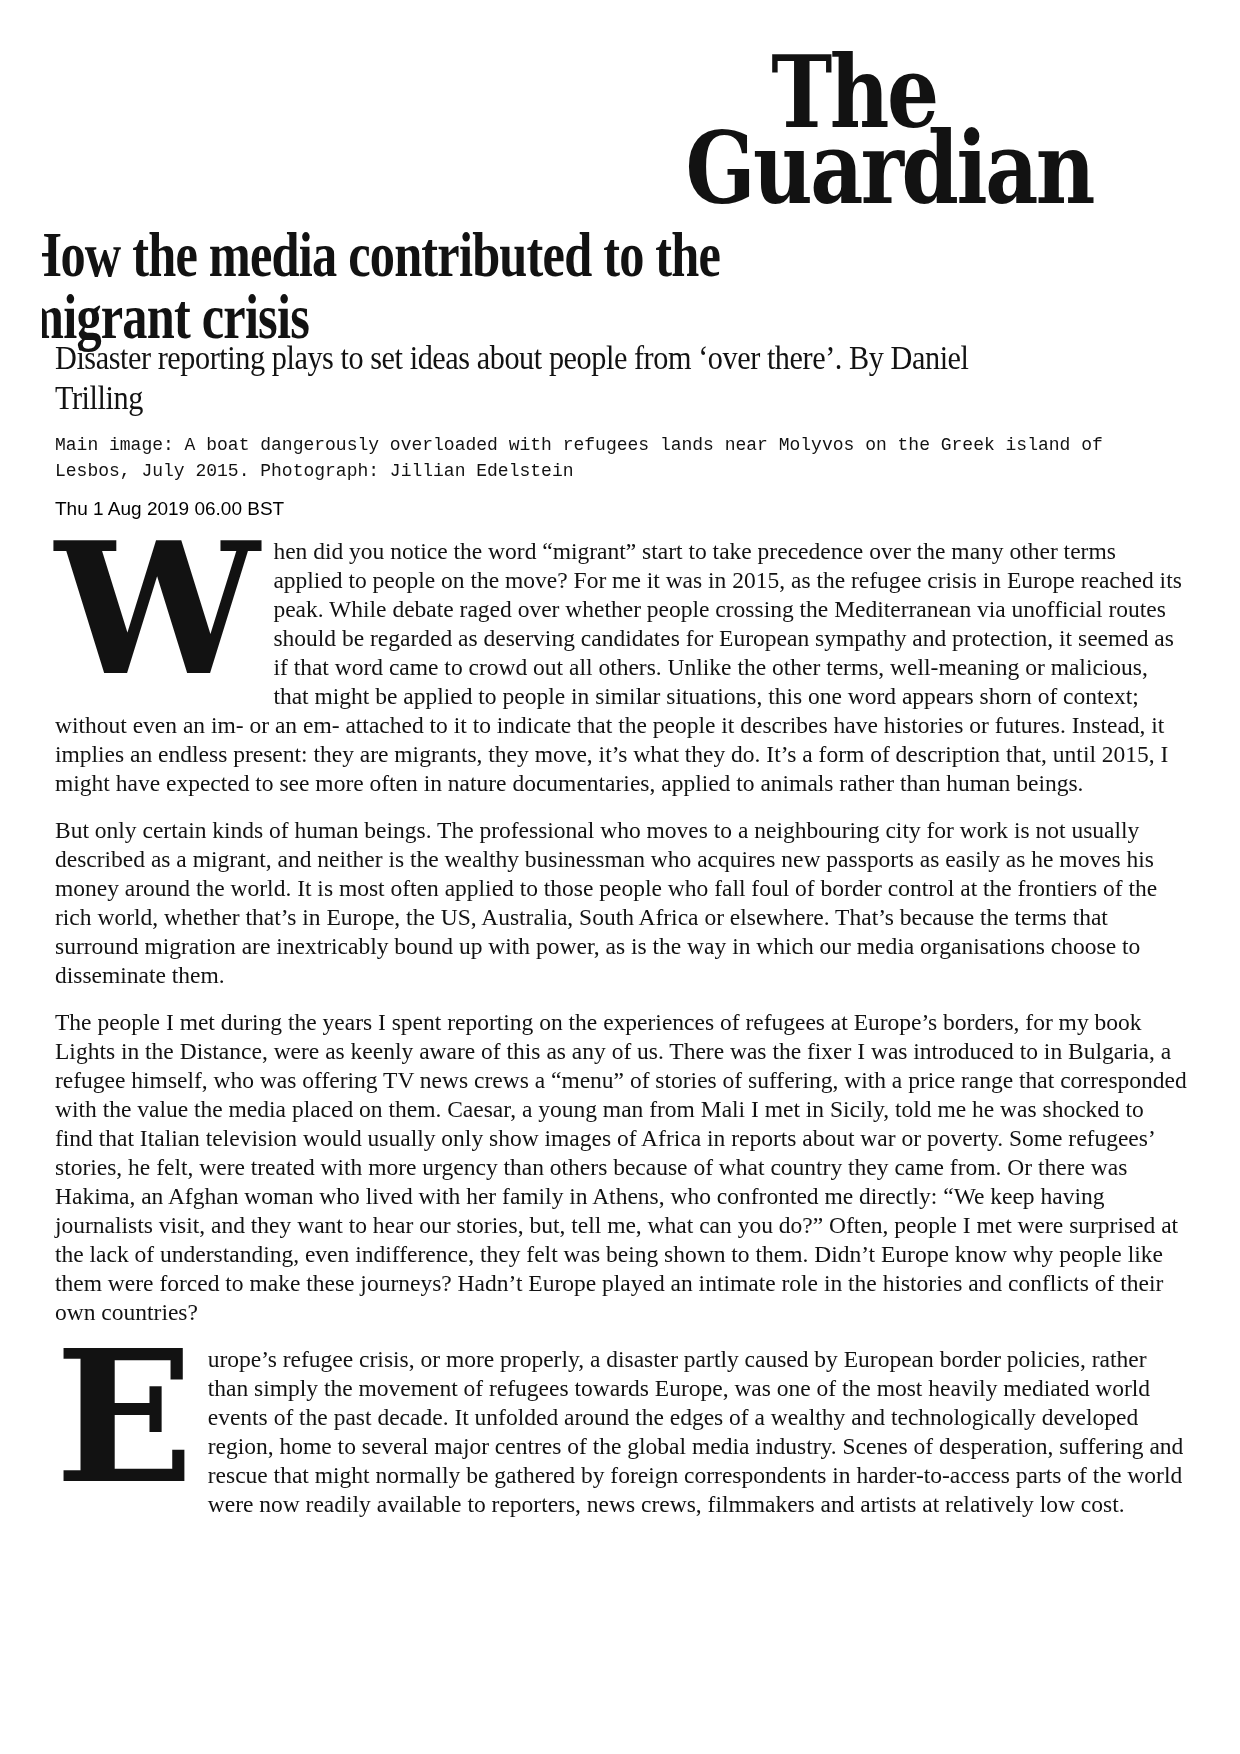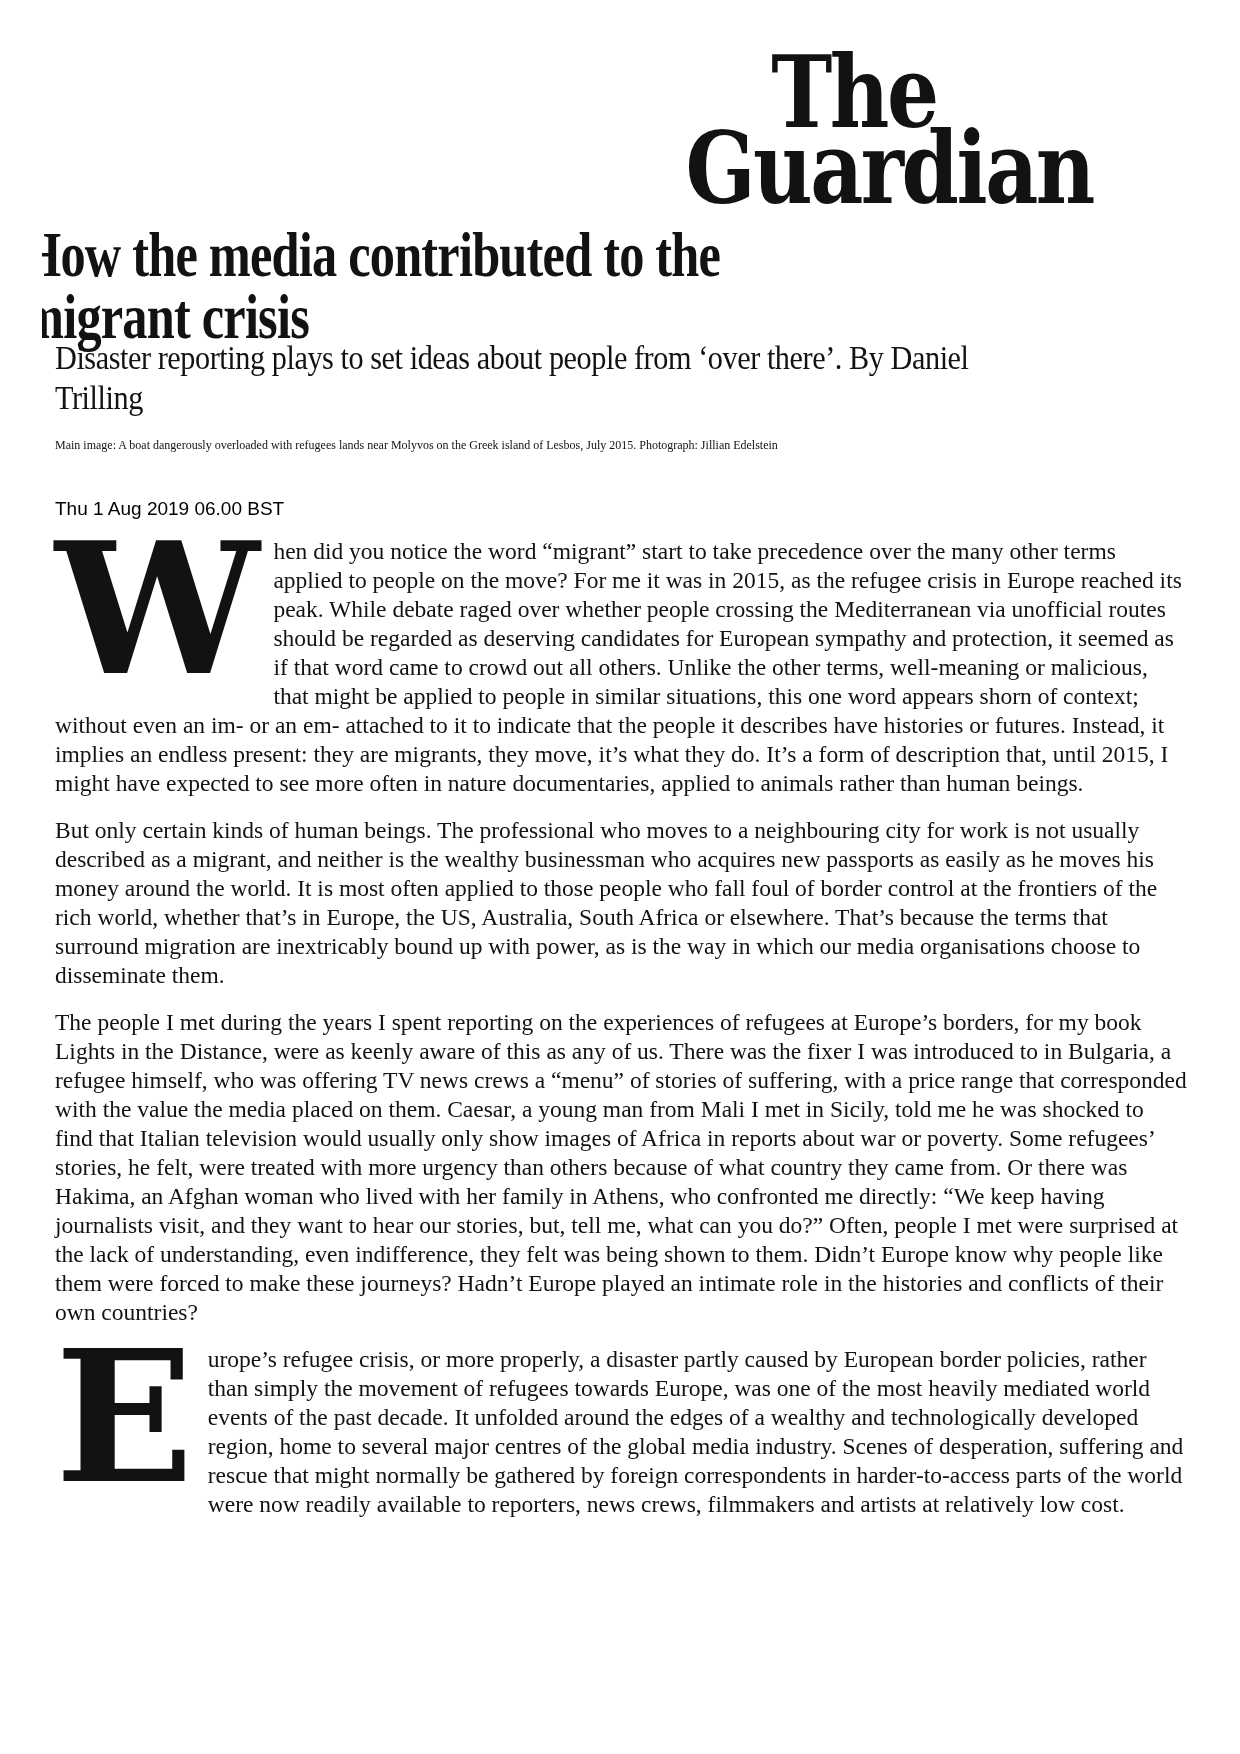--- a/index.html
+++ b/index.html
@@ -62,22 +62,22 @@
     transform: scaleX(0.89);
     transform-origin: top left;
     white-space: nowrap;
   }
 
   
   .caption {
     position: absolute;
     top: 432px; left: 55px;
     width: 1080px;
-    font-family: Liberation Serif, serif;
-    font-size: 12px;
+    font-family: Liberation Mono, monospace;
+    font-size: 18px;
     line-height: 26px;
     color: #121212;
   }
 
   
   .dateline {
     position: absolute;
     top: 497px; left: 55px;
     font-family: "Liberation Sans", sans-serif;
     font-size: 19px;

